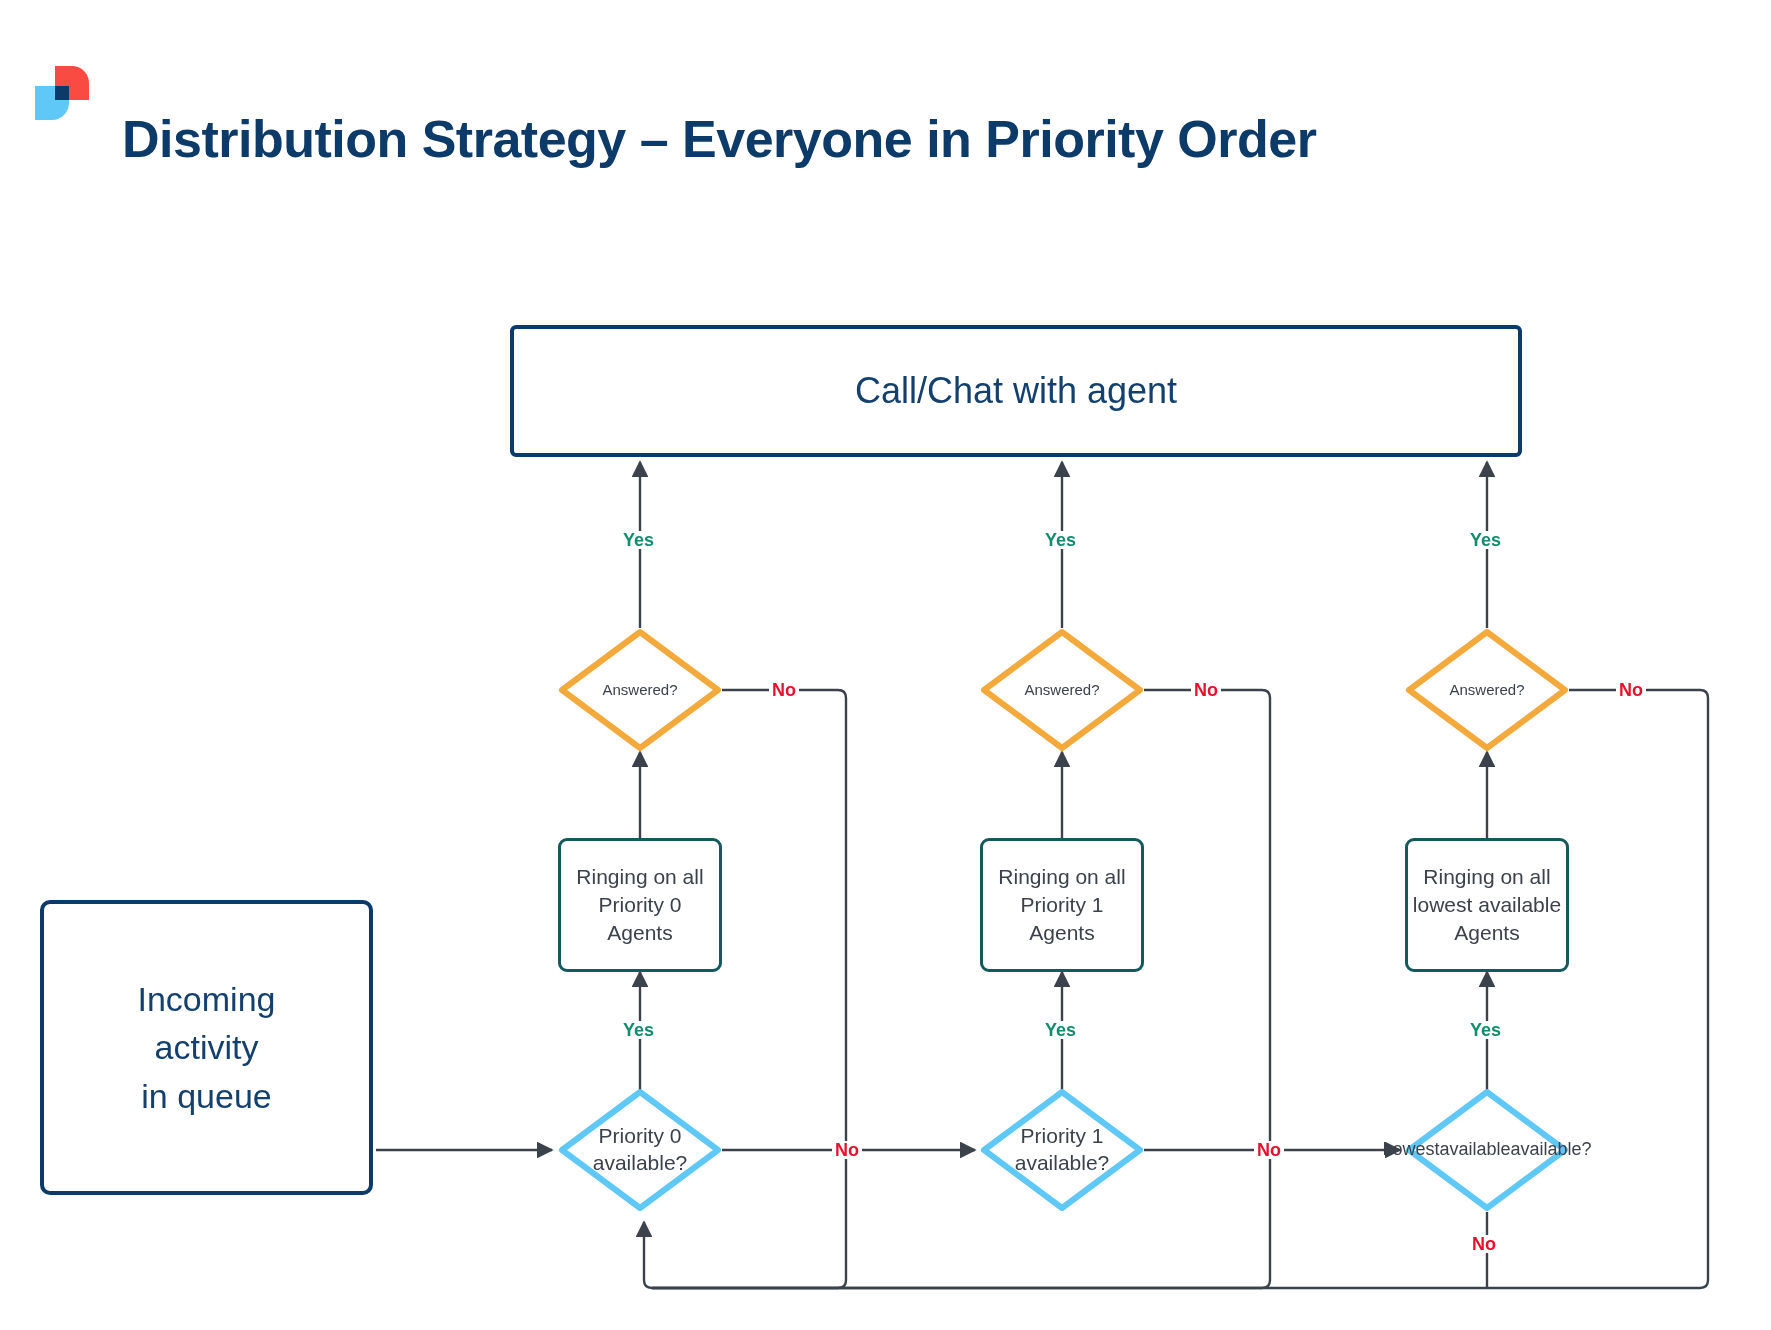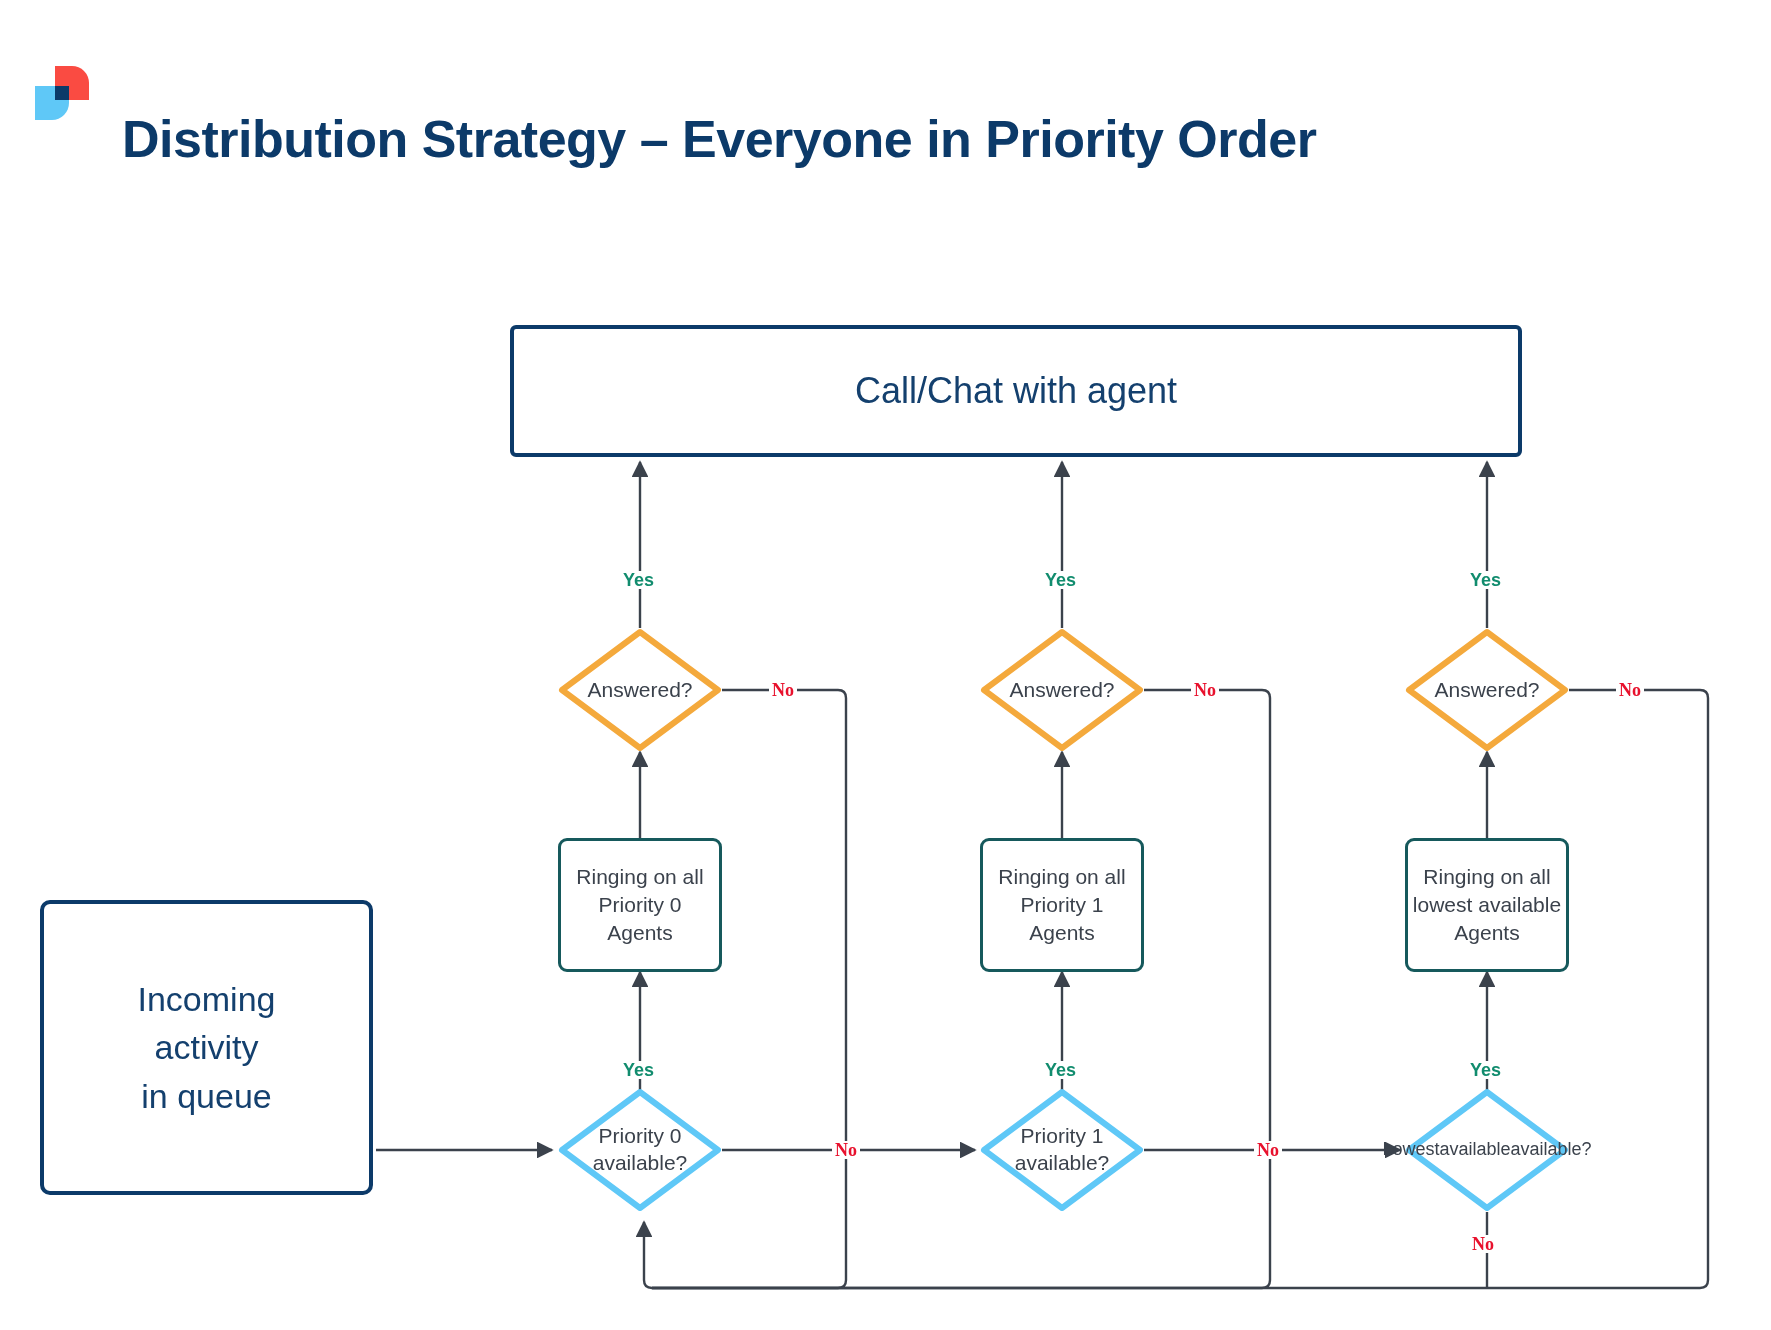--- a/index.html
+++ b/index.html
@@ -47,29 +47,29 @@
   
   .diamond{position:absolute;}
   .diamond .dshape{
     position:absolute;left:0;top:0;width:100%;height:100%;
   }
   .diamond .dlabel{
     position:absolute;left:0;top:0;width:100%;height:100%;
     display:flex;align-items:center;justify-content:center;
     text-align:center;color:#3b424c;line-height:1.28;
   }
-  .d-answered .dlabel{font-size:21px;}
+  .d-answered .dlabel{font-size:15px;}
   .d-priority .dlabel{font-size:21px;}
   .d-lowest   .dlabel{font-size:18px;}
 
   
   .elabel{position:absolute;font-size:18px;font-weight:bold;white-space:nowrap;
           background:#fff;padding:0 3px;line-height:1;}
-  .elabel.yes{color:#118c6e;margin-top:40px;}
-  .elabel.no{color:#e8112d;font-family:Liberation Serif, serif;}
+  .elabel.yes{color:#118c6e;}
+  .elabel.no{color:#e8112d;}
 </style>
 </head>
 <body>
 
 <div id="stage">
 
   <div class="logo">
     <svg width="62" height="62" viewBox="0 0 62 62" aria-hidden="true">
 
       <path d="M24 4 H41 A17 17 0 0 1 58 21 V38 H24 Z" fill="#fa4b42"></path>

